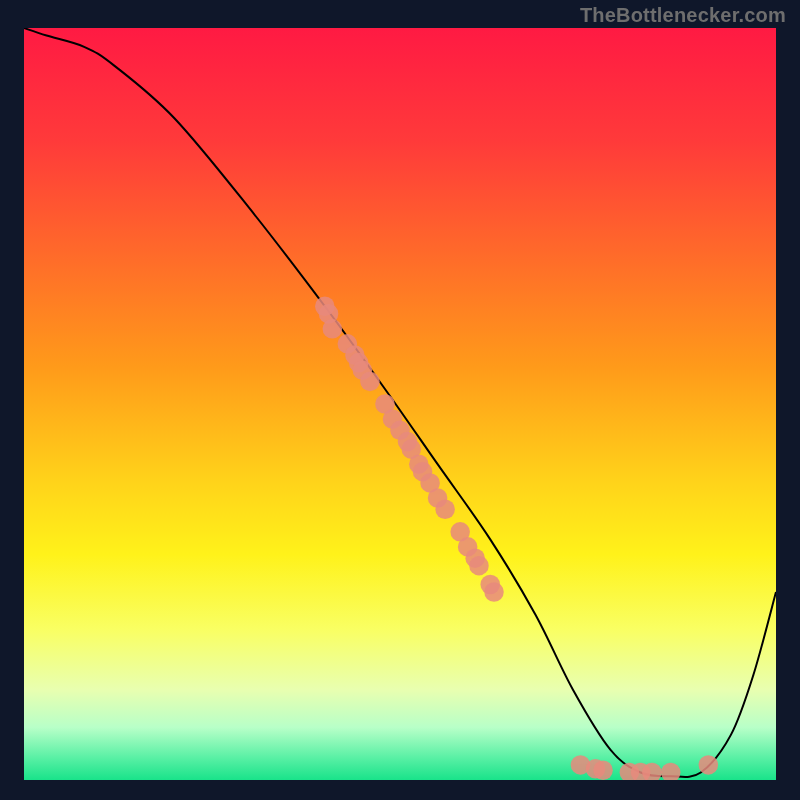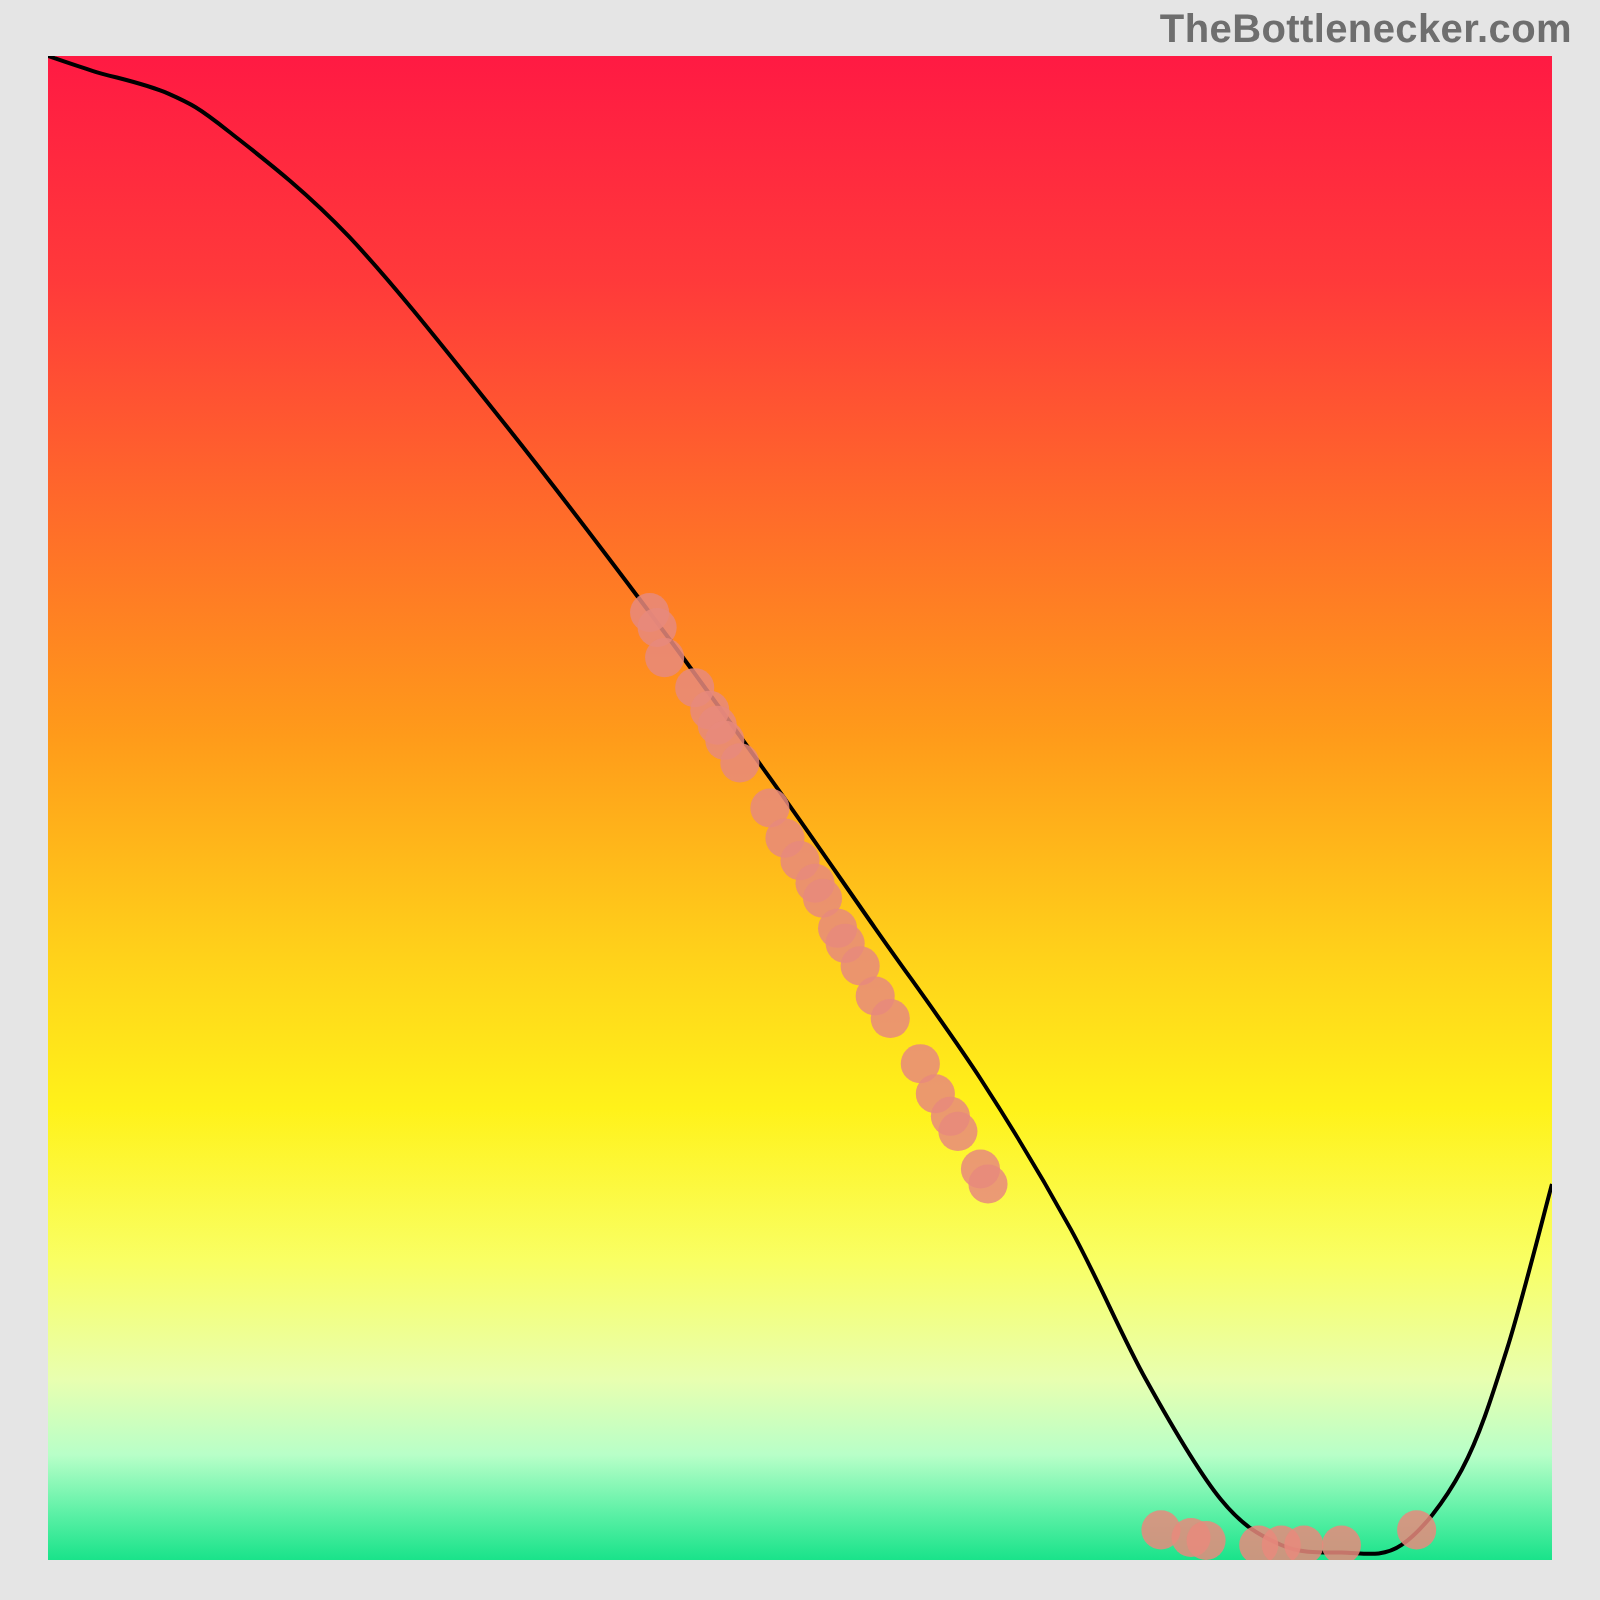--- a/index.html
+++ b/index.html
@@ -1,20 +1,20 @@
 <!DOCTYPE html>
 <html><head>
 <meta charset="utf-8">
 <style>
   * { margin: 0; padding: 0; box-sizing: border-box; }
   html, body { width: 800px; height: 800px; background: #000; overflow: hidden; }
   .outer {
     width: 800px;
     height: 800px;
-    background: #e5e5e5;
+    background: #0f172a;
     position: relative;
   }
   .attribution {
     position: absolute;
     top: 4px;
     right: 14px;
     font-family: Arial, Helvetica, sans-serif;
     font-size: 20px;
     font-weight: bold;
     color: #6e6e6e;

